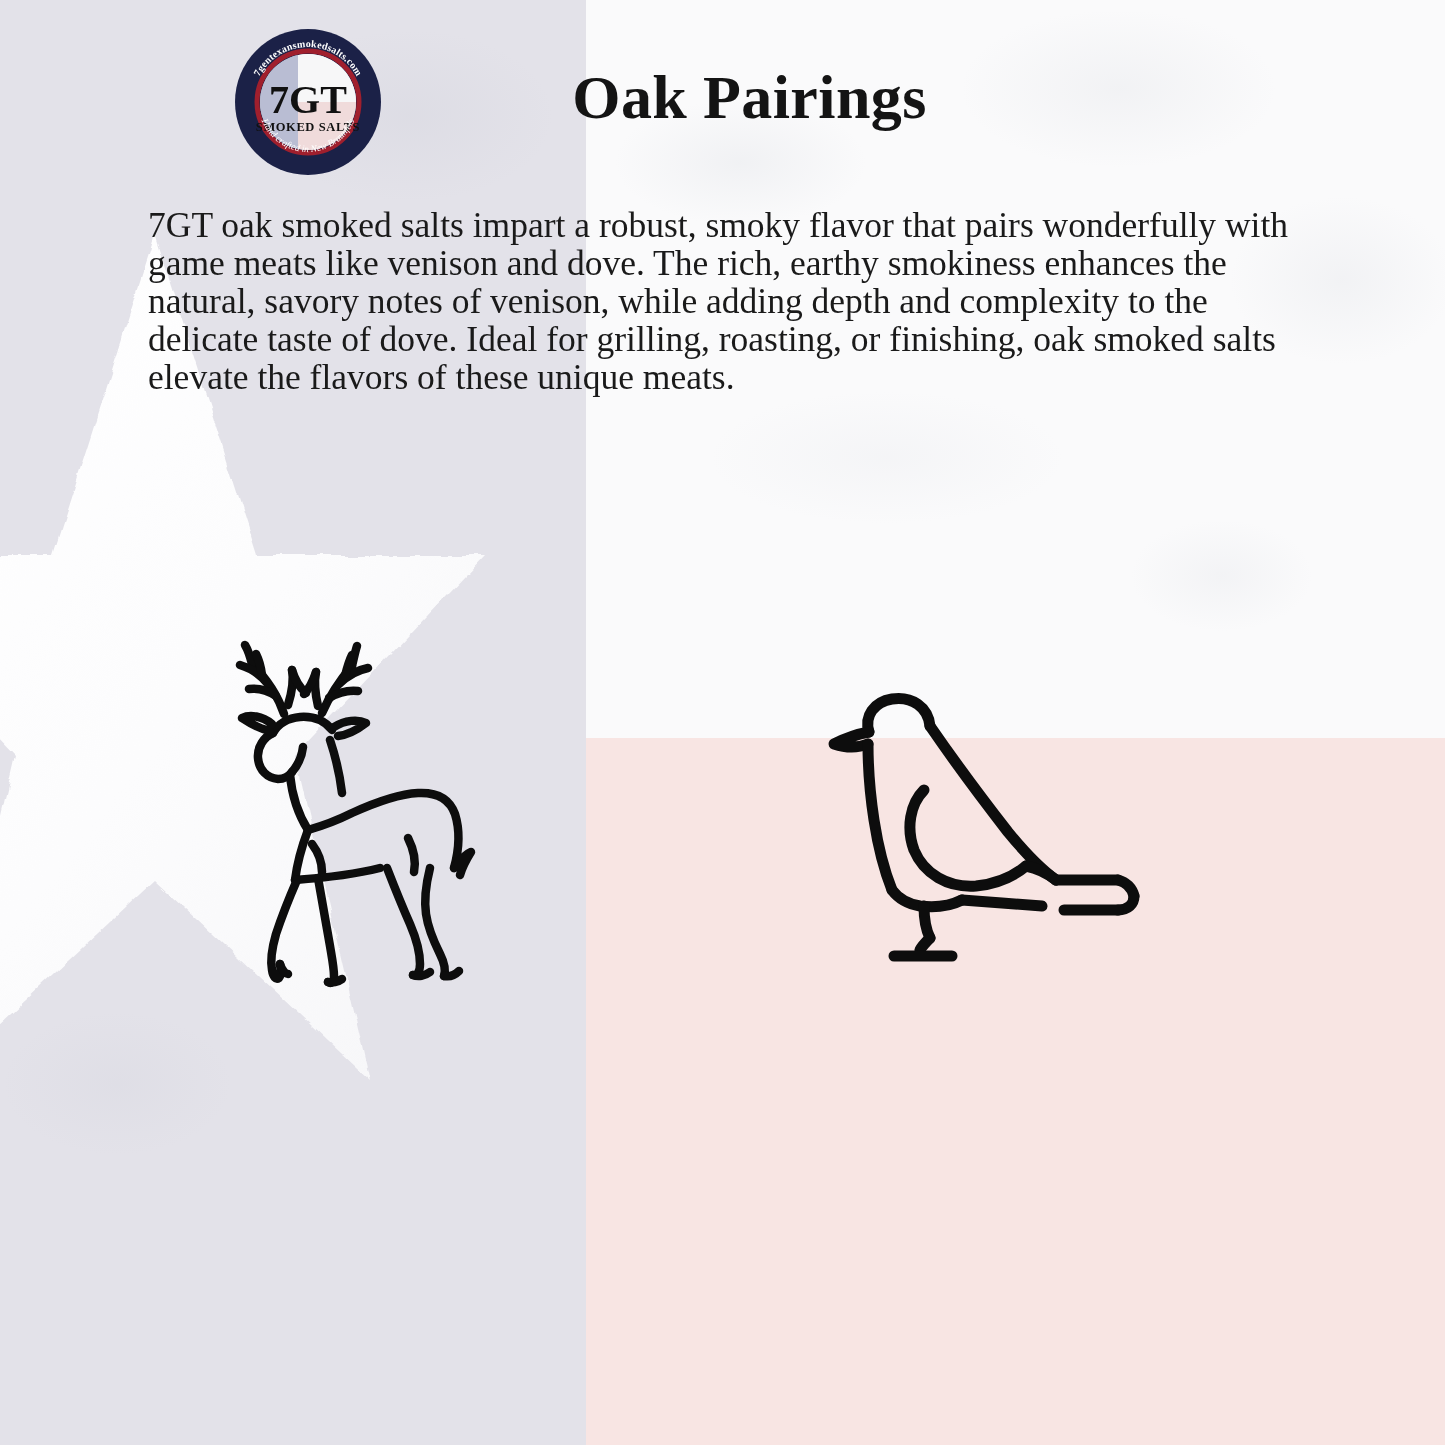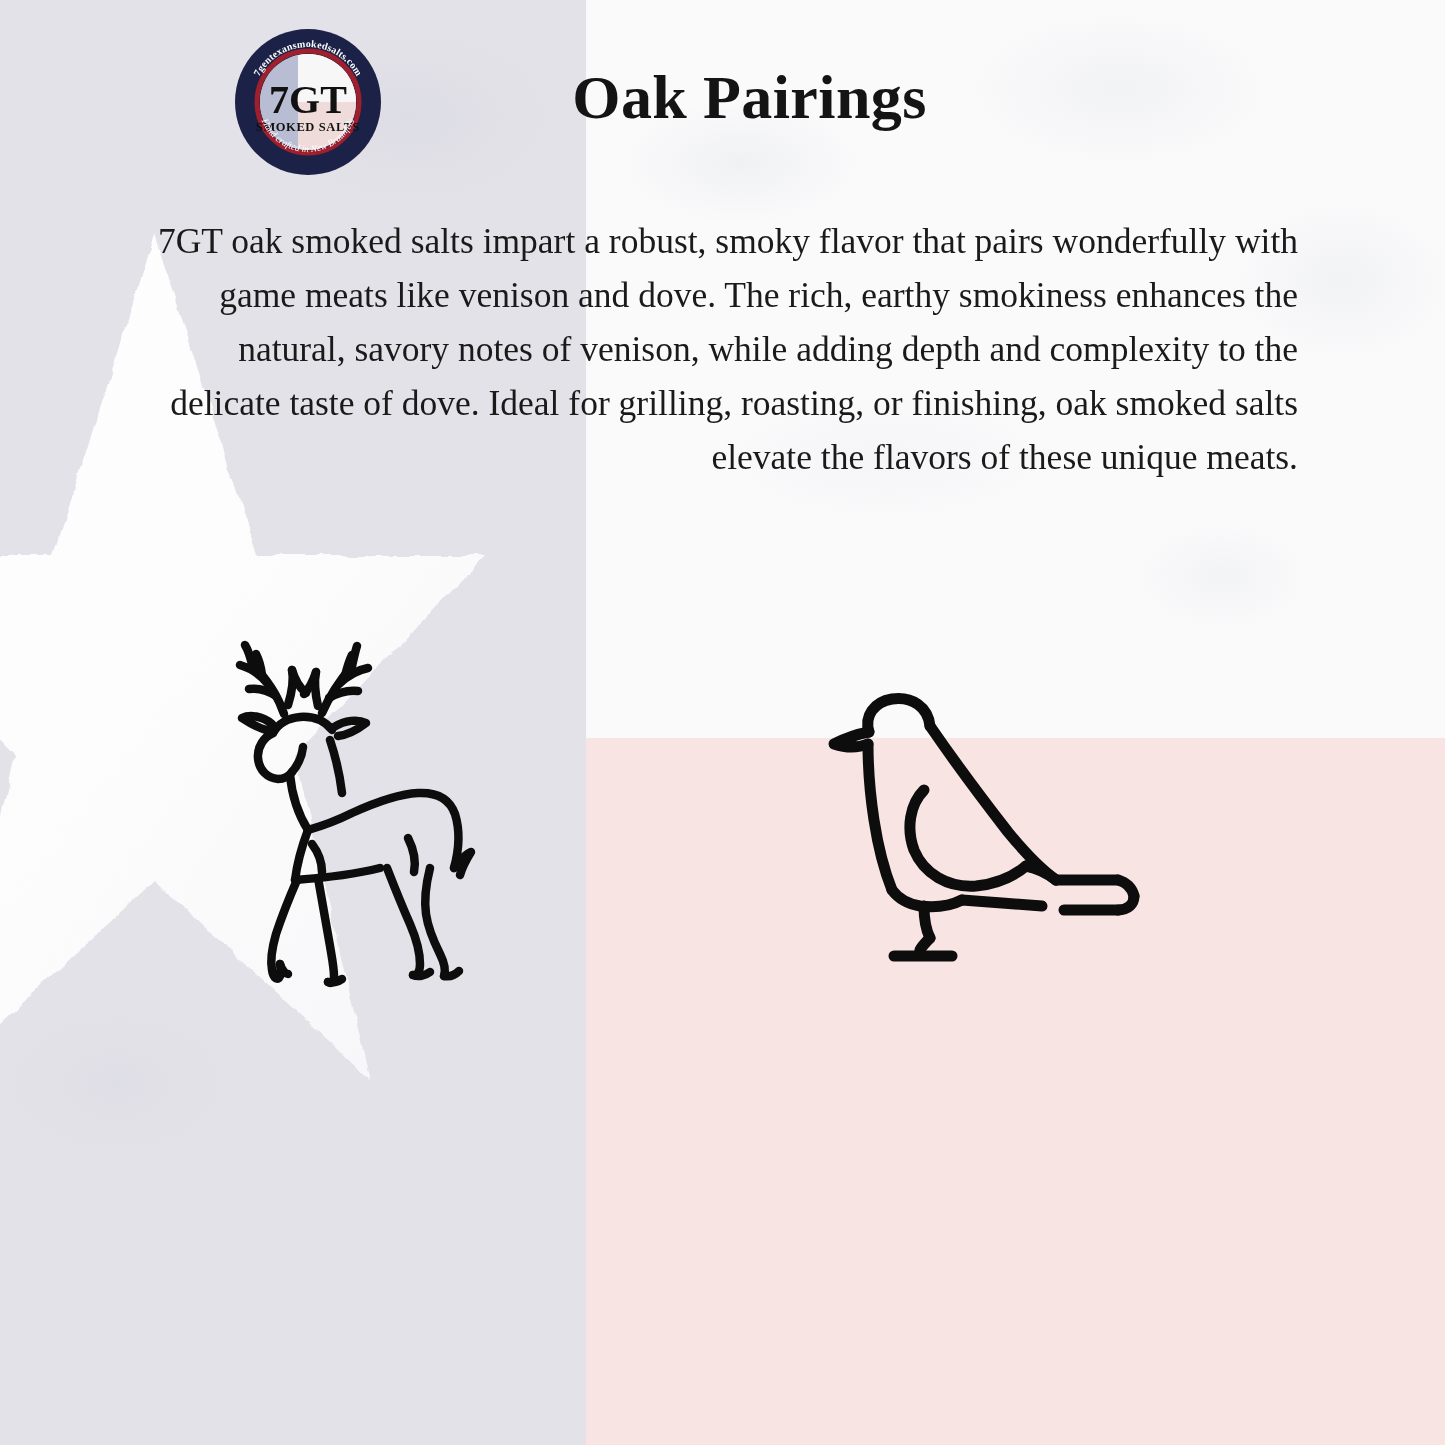--- a/index.html
+++ b/index.html
@@ -58,25 +58,25 @@
     text-align:center;
     font-family:"Liberation Serif", serif;
     font-weight:bold;
     font-size:62px;
     letter-spacing:.4px;
     color:#141414;
     text-indent:130px;
   }
   
   .body-copy{
-    position:absolute;left:148px;top:214px;width:1150px;
-    text-align:right;
+    position:absolute;left:148px;top:206px;width:1150px;
+    text-align:left;
     font-family:"Liberation Serif", serif;
     font-size:35.5px;
-    line-height:54px;
+    line-height:38px;
     color:#1a1a1a;
   }
   
   .art-deer{
     position:absolute;left:212px;top:628px;width:300px;height:385px;
   }
   .art-dove{
     position:absolute;left:812px;top:684px;width:370px;height:310px;
   }
   .art-deer svg, .art-dove svg{display:block;width:100%;height:100%;}

